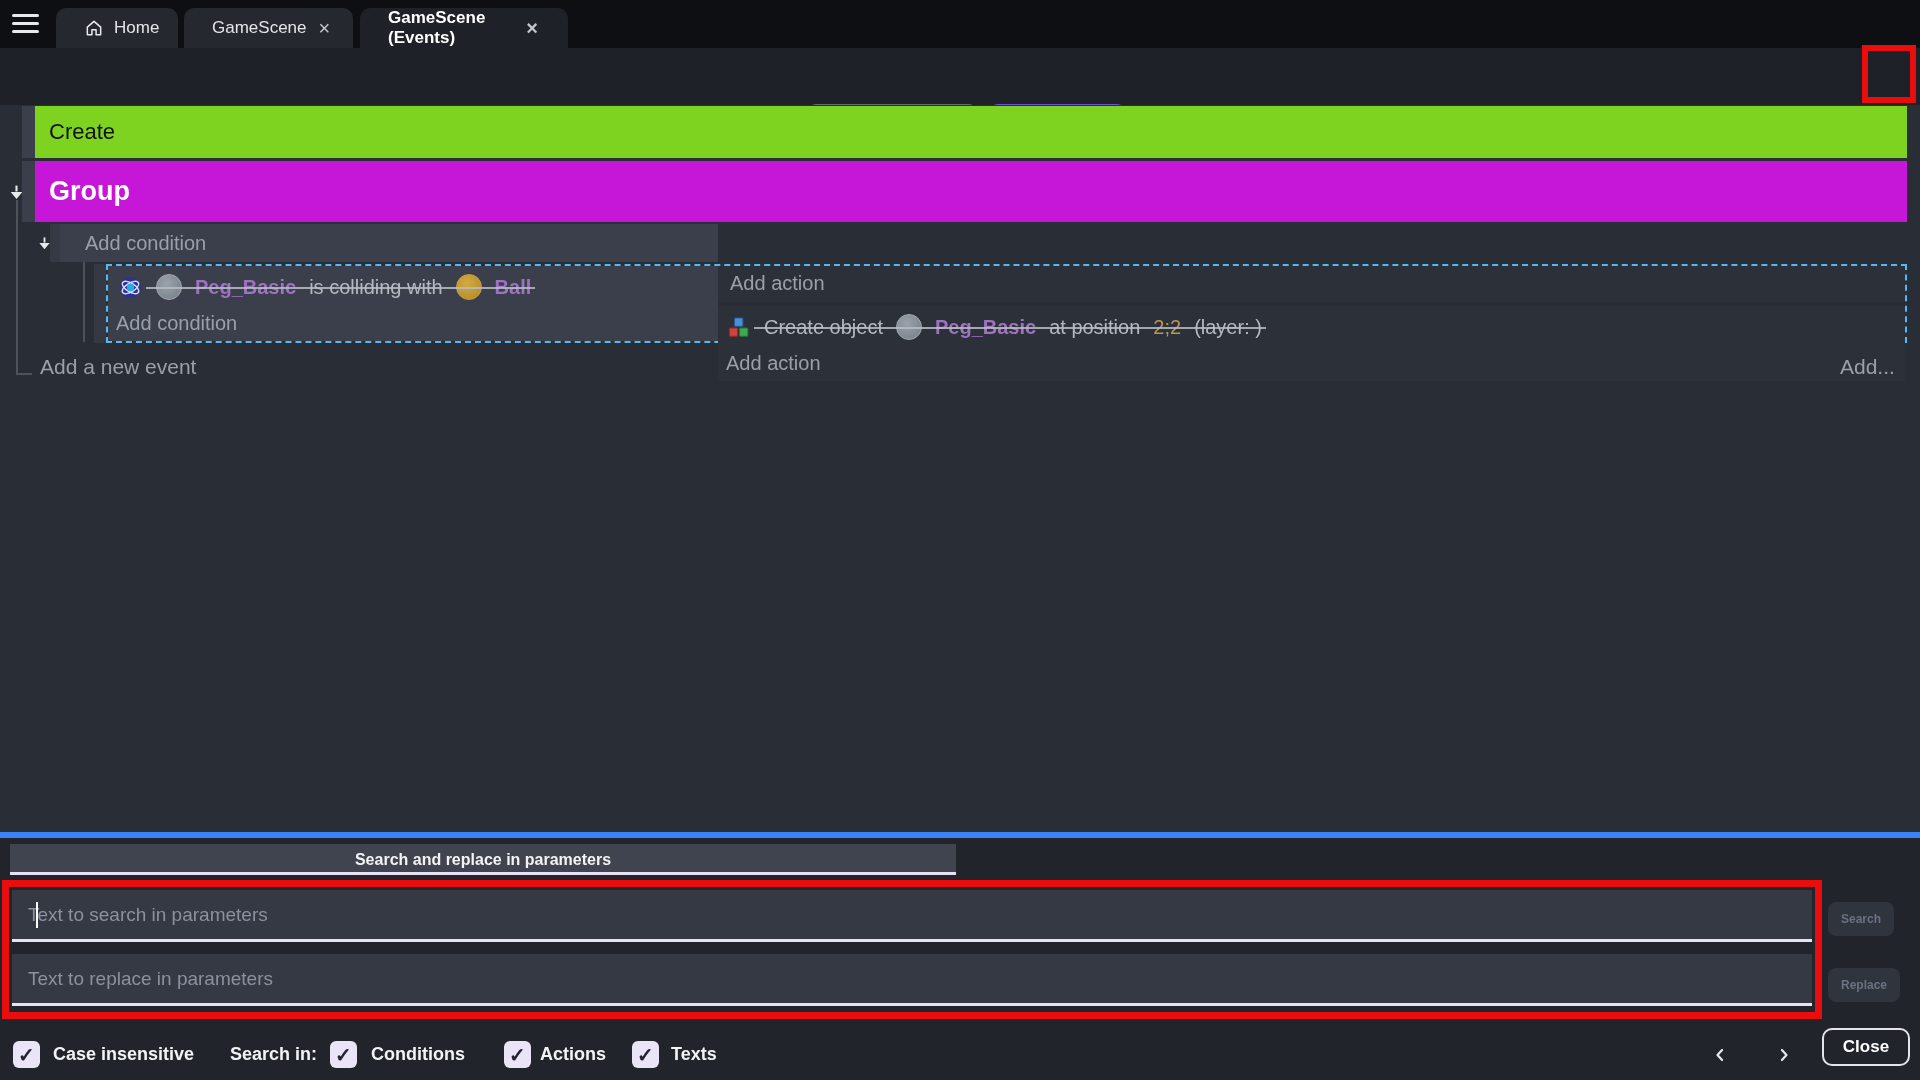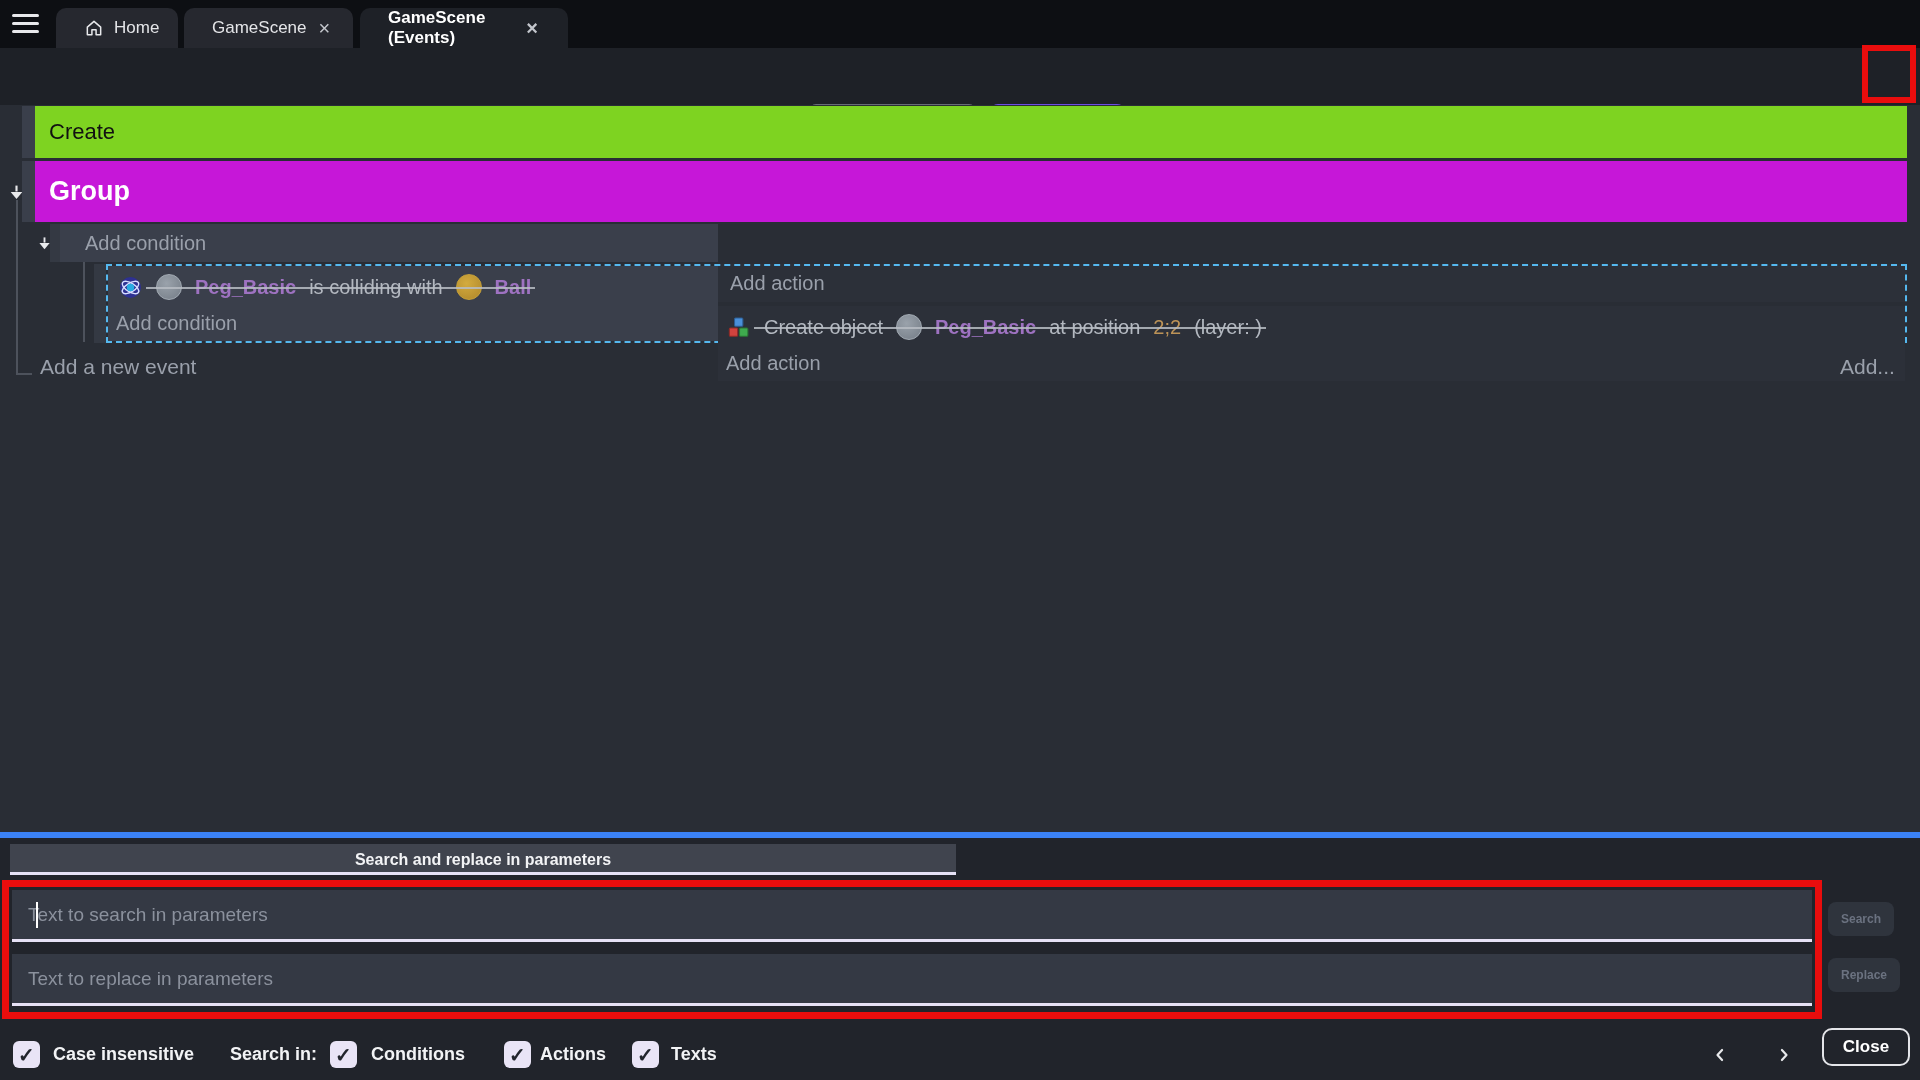--- a/index.html
+++ b/index.html
@@ -323,21 +323,21 @@
       <div class="caret"></div>
     </div>
     <div class="field-underline" style="top:101px;"></div>
 
     <div class="field" style="top:116px;">
       <input type="text" placeholder="Text to replace in parameters" style="">
     </div>
     <div class="field-underline" style="top:165px;"></div>
 
     <div class="side-btn" style="top:64px;">Search</div>
-    <div class="side-btn" style="top:120px;">Replace</div>
+    <div class="side-btn" style="top:130px;">Replace</div>
 
     <div class="abs annotation" style="left:2px; top:42px; width:1820px; height:139px; border-width:7px;"></div>
   </div>
 
   <div class="cb" style="left:13px;">
       <span class="tick">✓</span>
     </div>
   <div class="opt-label" style="left:53px;">Case insensitive</div>
   <div class="opt-label" style="left:230px;">Search in:</div>
   <div class="cb" style="left:330px;">

